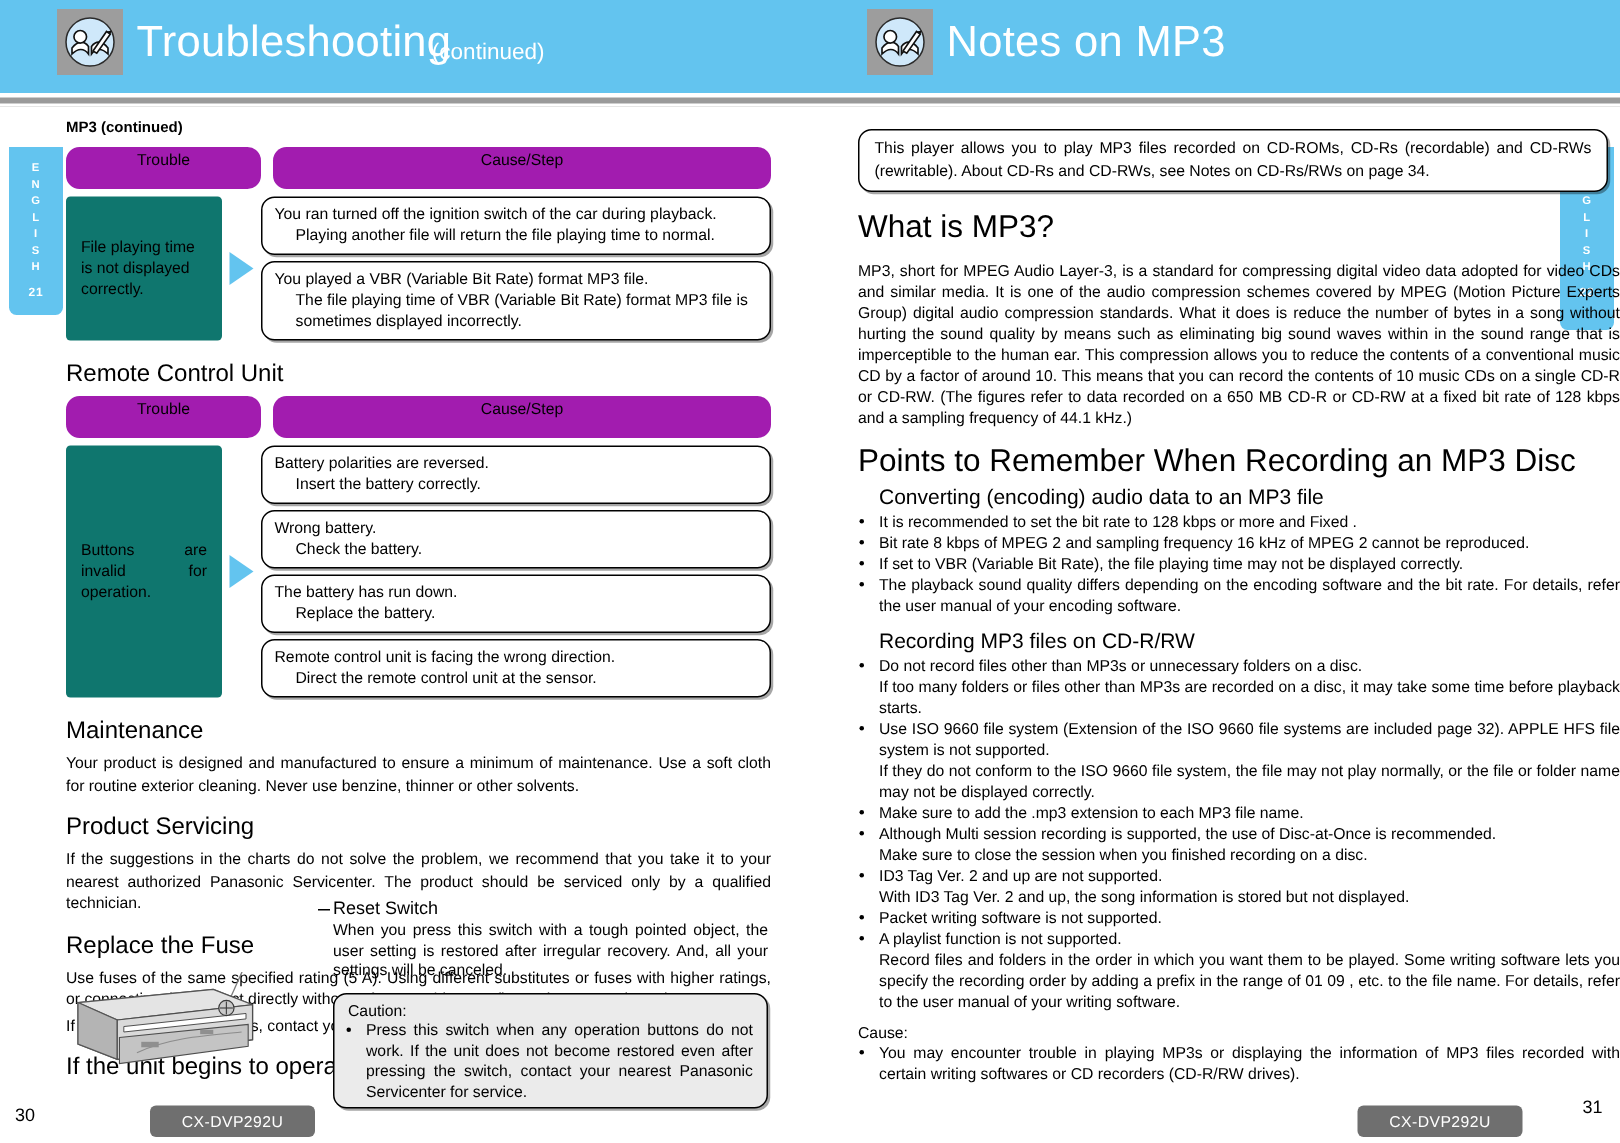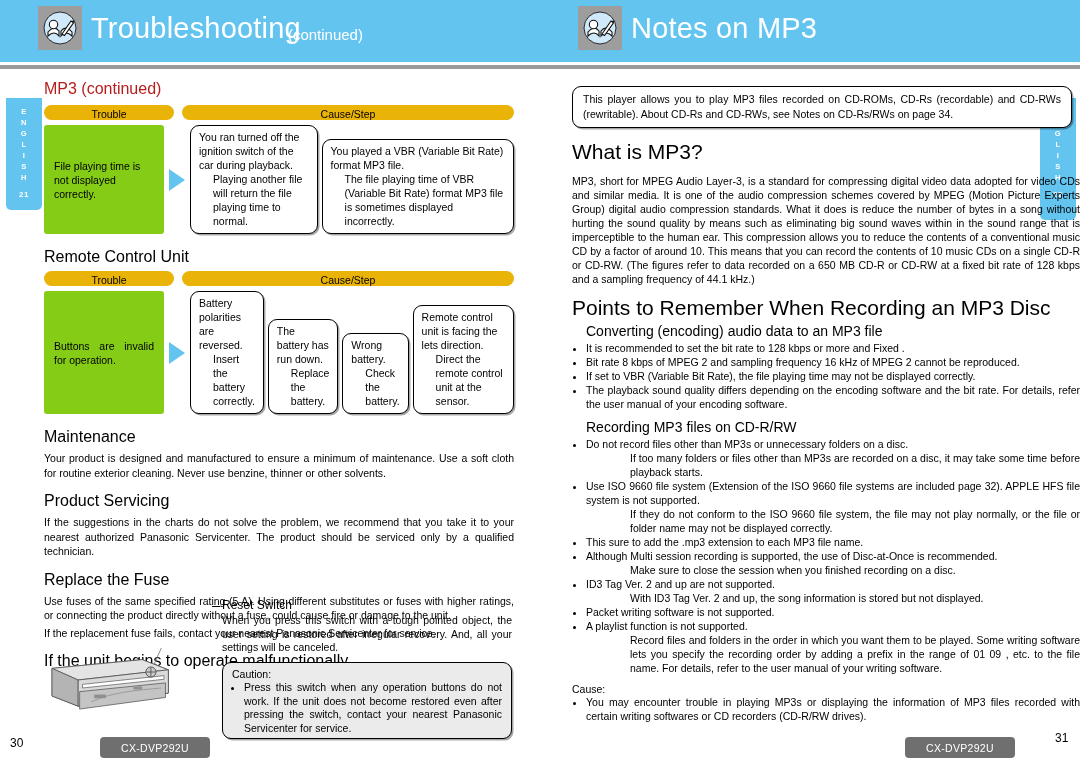--- a/index.html
+++ b/index.html
@@ -88,68 +88,68 @@
   .sidetab.right { left: 1040px; top: 98px; height: 122px; border-radius: 0 0 5px 5px; }
   .sidetab .num { margin-top: 6px; font-size: 8px; }
 
   
   .left-col {
     position: absolute;
     left: 44px; top: 80px;
     width: 470px;
   }
   h2.sec {
-    font-size: 16px;
-    font-weight: 400;
+    font-size: 10px;
+    font-weight: 700;
     margin: 0 0 7px 0;
-    color: #b91c1c;
+    color: #000000;
   }
   h2.sec2 {
     font-size: 16px;
     font-weight: 400;
     margin: 0 0 5px 0;
     color: #000;
   }
 
   .tbl-head { display: flex; gap: 8px; margin-bottom: 5px; }
   .th {
-    background: #eab308;
+    background: #a21caf;
     border-radius: 9px;
     font-size: 10.5px;
     text-align: center;
-    padding: 3px 0 0;
+    padding: 3px 0 13px;
     color: #000;
   }
   .th.trouble { width: 130px; }
   .th.cause { flex: 1; }
 
   .tbl-body { display: flex; gap: 0px; align-items: stretch; }
   .trouble-cell {
-    width: 120px;
-    background: #84cc16;
+    width: 104px;
+    background: #0f766e;
     border-radius: 3px;
     font-size: 10.5px;
     display: flex;
     align-items: center;
     padding: 0 10px;
     color: #000;
     line-height: 14px;
   }
   .trouble-cell.just { text-align: justify; }
   .arrow-col {
     width: 26px;
     display: flex; align-items: center; justify-content: center;
   }
   .arrow {
     width: 0; height: 0;
     border-top: 11px solid transparent;
     border-bottom: 11px solid transparent;
     border-left: 16px solid #63c4ef;
   }
-  .cause-col { flex: 1; display: flex; gap: 4px; align-items: flex-end; }
+  .cause-col { flex: 1; display: flex; flex-direction: column; gap: 4px; }
   .cause-box {
     border: 1.2px solid #000;
     border-radius: 9px;
     padding: 4px 8px 5px;
     font-size: 10.5px;
     line-height: 14px;
     box-shadow: 1.5px 1.5px 0 rgba(0,0,0,.35);
     background: #fff;
   }
   .cause-box .step { padding-left: 14px; display: block; }
@@ -261,21 +261,21 @@
     text-align: justify;
     margin: 10px 0 10px 0;
   }
   ul.bullets {
     margin: 0 0 8px 0;
     padding-left: 14px;
     font-size: 10.5px;
     line-height: 14px;
   }
   ul.bullets li { margin-bottom: 0px; text-align: justify; }
-  ul.bullets li .cont { display: block; text-indent: 0; margin-left: 44px; }
+  ul.bullets li .cont { display: block; text-indent: 0; }
   .note-label { font-size: 10.5px; margin: 6px 0 0 0; }
 </style>
 </head>
 <body>
 
 <div class="page">
 
   <div class="banner left"></div>
   <div class="banner-rule rule-left"></div>
   <div class="banner-inner inner-left">
@@ -335,29 +335,29 @@
       <div class="trouble-cell just">Buttons are invalid for operation.</div>
       <div class="arrow-col">
           <span class="arrow"></span>
         </div>
       <div class="cause-col">
         <div class="cause-box">
           <span>Battery polarities are reversed.</span>
           <span class="step">Insert the battery correctly.</span>
         </div>
         <div class="cause-box">
+          <span>Wrong battery.</span>
+          <span class="step">Check the battery.</span>
+        </div>
+        <div class="cause-box">
           <span>The battery has run down.</span>
           <span class="step">Replace the battery.</span>
         </div>
         <div class="cause-box">
-          <span>Wrong battery.</span>
-          <span class="step">Check the battery.</span>
-        </div>
-        <div class="cause-box">
-          <span>Remote control unit is facing the lets direction.</span>
+          <span>Remote control unit is facing the wrong direction.</span>
           <span class="step">Direct the remote control unit at the sensor.</span>
         </div>
       </div>
     </div>
 
     <h2 class="sec2">Maintenance</h2>
     <p class="body-p">Your product is designed and manufactured to ensure a minimum of maintenance. Use a soft cloth for routine exterior cleaning. Never use benzine, thinner or other solvents.</p>
 
     <h2 class="sec2">Product Servicing</h2>
     <p class="body-p">If the suggestions in the charts do not solve the problem, we recommend that you take it to your nearest authorized Panasonic Servicenter. The product should be serviced only by a qualified technician.</p>
@@ -446,21 +446,21 @@
     <ul class="bullets">
       <li>
         <span>Do not record files other than MP3s or unnecessary folders on a disc.</span>
         <span class="cont">If too many folders or files other than MP3s are recorded on a disc, it may take some time before playback starts.</span>
       </li>
       <li>
         <span>Use ISO 9660 file system (Extension of the ISO 9660 file systems are included page 32). APPLE HFS file system is not supported.</span>
         <span class="cont">If they do not conform to the ISO 9660 file system, the file may not play normally, or the file or folder name may not be displayed correctly.</span>
       </li>
       <li>
-        <span>This sure to add the .mp3 extension to each MP3 file name.</span>
+        <span>Make sure to add the .mp3 extension to each MP3 file name.</span>
       </li>
       <li>
         <span>Although Multi session recording is supported, the use of Disc-at-Once is recommended.</span>
         <span class="cont">Make sure to close the session when you finished recording on a disc.</span>
       </li>
       <li>
         <span>ID3 Tag Ver. 2 and up are not supported.</span>
         <span class="cont">With ID3 Tag Ver. 2 and up, the song information is stored but not displayed.</span>
       </li>
       <li>

